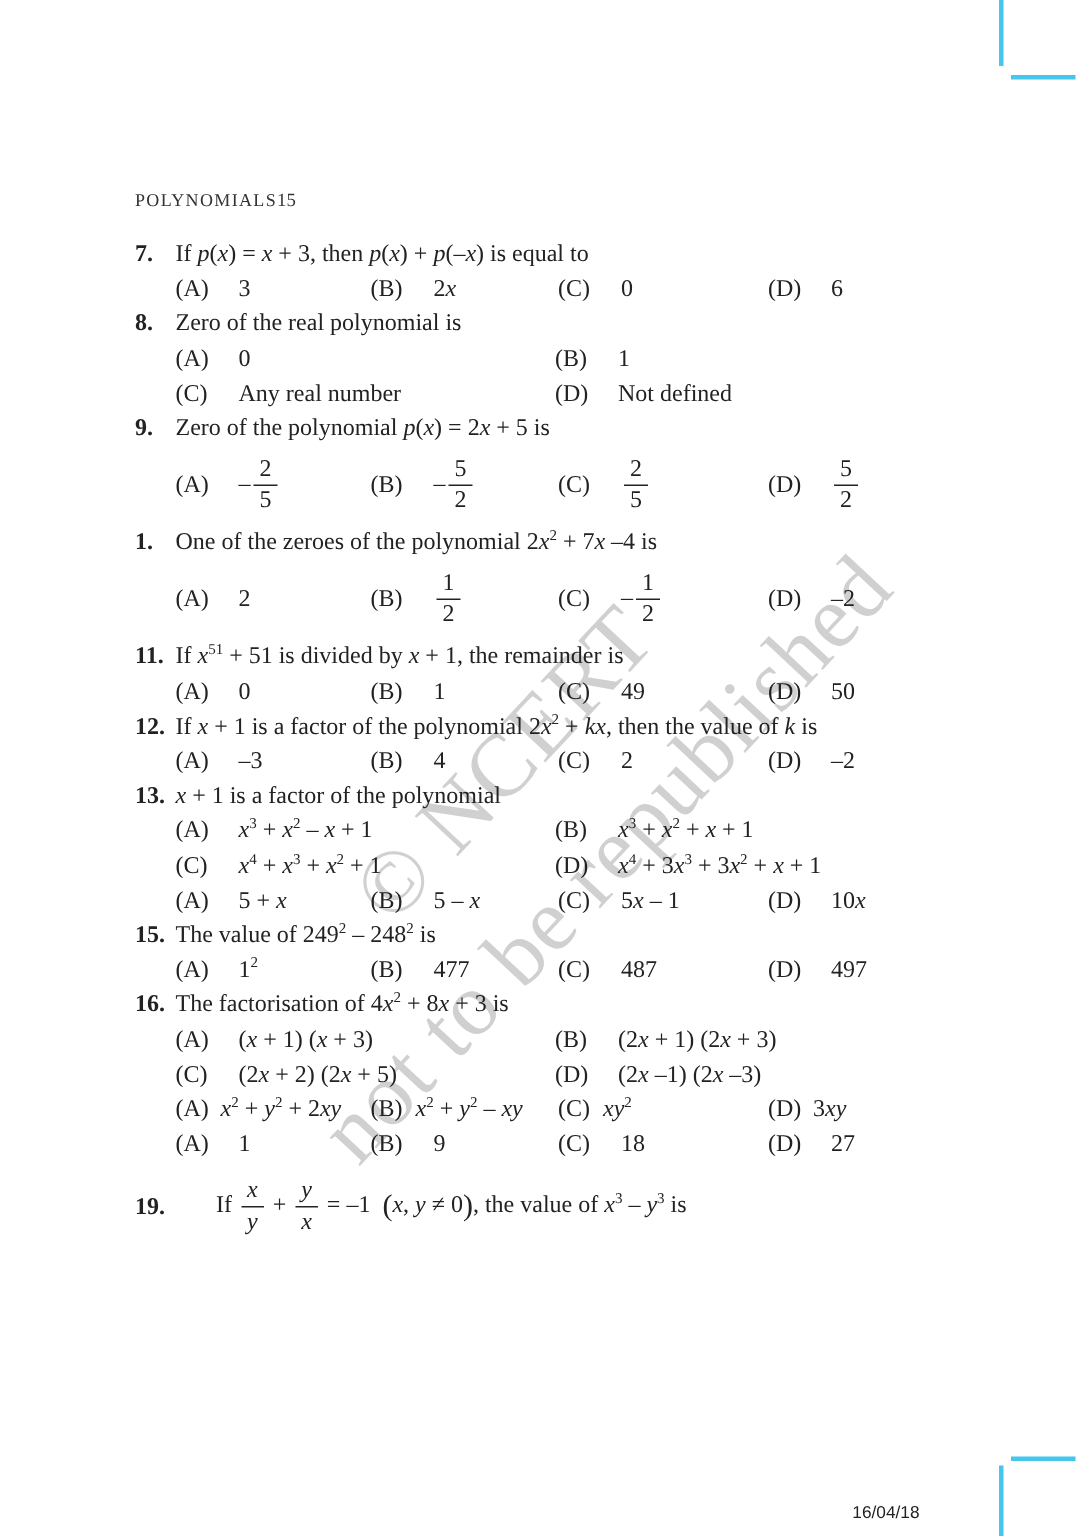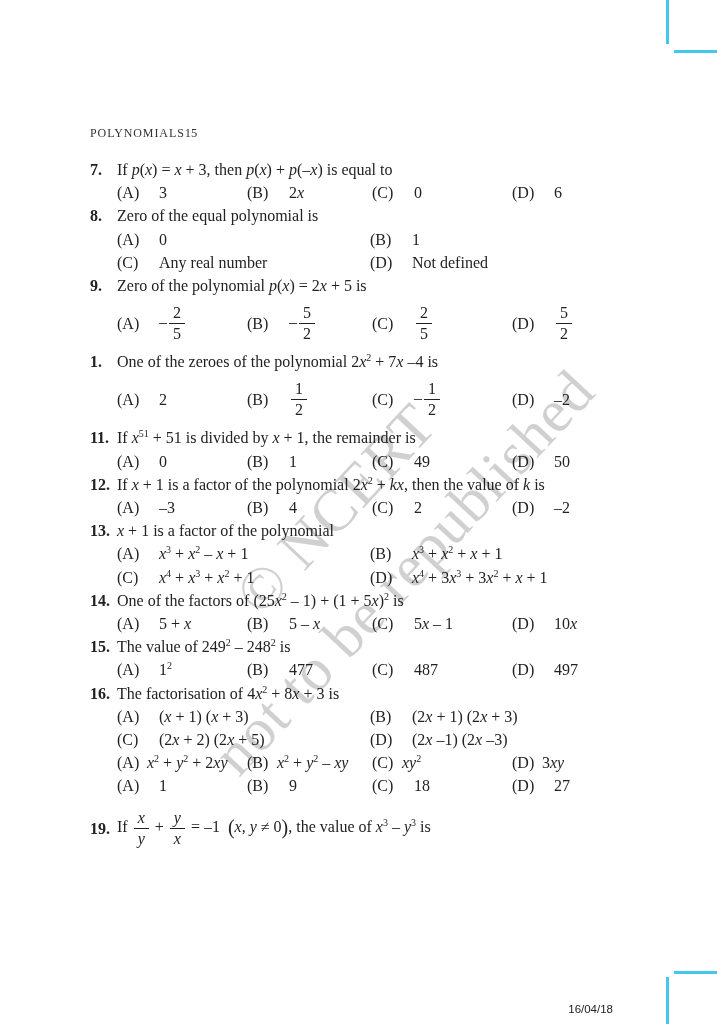--- a/index.html
+++ b/index.html
@@ -27,21 +27,21 @@
     position:absolute;right:104px;top:983px;z-index:2;
     font-family:"Liberation Sans","DejaVu Sans",sans-serif;
     font-size:11.5px;color:#222;margin-top:20px;
   }
   
   main{
     position:absolute;left:90px;top:158px;width:534px;z-index:1;
     font-size:16px;
   }
   .q-line{display:flex;line-height:23.2px;}
-  .q-line.tall{min-height:53px;align-items:center;margin-top:4px;}
+  .q-line.tall{min-height:53px;align-items:center;margin-top:4px;gap:27px;}
   .q-num{flex:0 0 27px;font-weight:bold;}
   .q-text{flex:1;}
   .opts{display:grid;margin-left:27px;line-height:23.2px;}
   .g4{grid-template-columns:130px 125px 140px auto;}
   .g2{grid-template-columns:253px auto;}
   .opt{display:flex;align-items:baseline;}
   .lab{flex:0 0 42px;}
   .tight .lab{flex:0 0 30px;}
   .opts.tall{height:53px;align-items:center;}
   .opts.tall .opt{align-items:center;}
@@ -98,21 +98,21 @@
         </span>
         <span class="opt">
           <span class="lab">(D)</span>
           <span class="val">6</span>
         </span>
       </div>
     </div>
     <div class="q">
       <div class="q-line">
         <span class="q-num">8.</span>
-        <span class="q-text">Zero of the equal polynomial is</span>
+        <span class="q-text">Zero of the real polynomial is</span>
       </div>
       <div class="opts g2">
         <span class="opt">
           <span class="lab">(A)</span>
           <span class="val">0</span>
         </span>
         <span class="opt">
           <span class="lab">(B)</span>
           <span class="val">1</span>
         </span>
@@ -240,24 +240,20 @@
           <span class="lab">(C)</span>
           <span class="val"><i>x</i><sup>4</sup> + <i>x</i><sup>3</sup> + <i>x</i><sup>2</sup> + 1</span>
         </span>
         <span class="opt">
           <span class="lab">(D)</span>
           <span class="val"><i>x</i><sup>4</sup> + 3<i>x</i><sup>3</sup> + 3<i>x</i><sup>2</sup> + <i>x</i> + 1</span>
         </span>
       </div>
     </div>
     <div class="q">
-      <div class="q-line">
-        <span class="q-num">14.</span>
-        <span class="q-text">One of the factors of (25<i>x</i><sup>2</sup> – 1) + (1 + 5<i>x</i>)<sup>2</sup> is</span>
-      </div>
       <div class="opts g4">
         <span class="opt">
           <span class="lab">(A)</span>
           <span class="val">5 + <i>x</i></span>
         </span>
         <span class="opt">
           <span class="lab">(B)</span>
           <span class="val">5 – <i>x</i></span>
         </span>
         <span class="opt">

